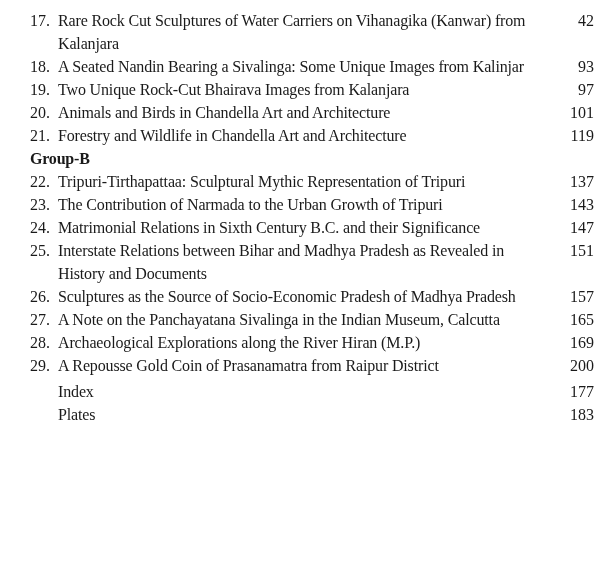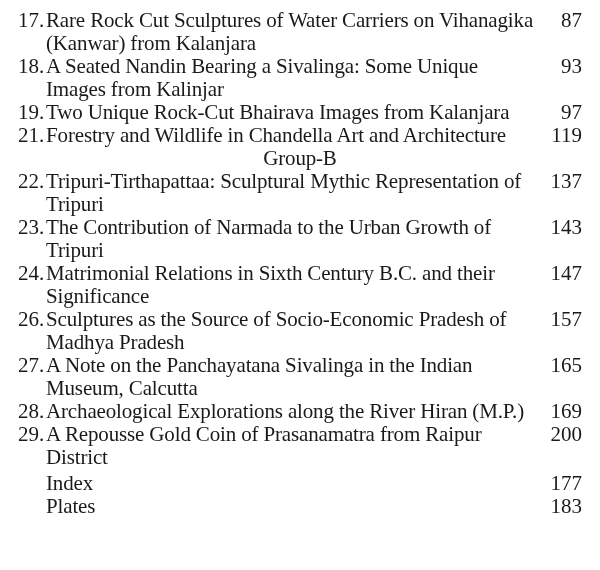--- a/index.html
+++ b/index.html
@@ -10,24 +10,24 @@
     body {
       width: 600px;
       height: 570px;
       overflow: hidden;
       position: relative;
       font-family: "Liberation Serif", "DejaVu Serif", serif;
       color: #1a1a1a;
     }
     .toc {
       position: absolute;
-      left: 18px;
+      left: 30px;
       top: 9px;
       width: 564px;
-      font-size: 21px;
+      font-size: 16px;
       line-height: 23px;
     }
     .entry {
       display: flex;
       align-items: flex-start;
       width: 100%;
     }
     .num {
       width: 28px;
       flex: 0 0 28px;
@@ -39,49 +39,53 @@
       letter-spacing: -0.15px;
     }
     .page {
       flex: 0 0 auto;
       text-align: right;
       min-width: 28px;
     }
     .title.italic {
     }
     .group-heading {
-      text-align: center;
-      font-weight: normal;
+      font-weight: bold;
       padding-left: 0;
       width: 100%;
       letter-spacing: -0.2px;
     }
     .spacer {
       height: 3px;
     }
   </style>
 </head>
 <body>
 
 <div class="toc">
 
   <div class="entry">
     <span class="num">17.</span>
     <span class="title">Rare Rock Cut Sculptures of Water Carriers on Vihanagika (Kanwar) from Kalanjara</span>
-    <span class="page">87</span>
+    <span class="page">42</span>
   </div>
   <div class="entry">
     <span class="num">18.</span>
     <span class="title">A Seated Nandin Bearing a Sivalinga: Some Unique Images from Kalinjar</span>
     <span class="page">93</span>
   </div>
   <div class="entry">
     <span class="num">19.</span>
     <span class="title">Two Unique Rock-Cut Bhairava Images from Kalanjara</span>
     <span class="page">97</span>
+  </div>
+  <div class="entry">
+    <span class="num">20.</span>
+    <span class="title">Animals and Birds in Chandella Art and Architecture</span>
+    <span class="page">101</span>
   </div>
   <div class="entry">
     <span class="num">21.</span>
     <span class="title">Forestry and Wildlife in Chandella Art and Architecture</span>
     <span class="page">119</span>
   </div>
 
   <div class="group-heading">Group-B</div>
 
   <div class="entry">
@@ -91,20 +95,25 @@
   </div>
   <div class="entry">
     <span class="num">23.</span>
     <span class="title">The Contribution of Narmada to the Urban Growth of Tripuri</span>
     <span class="page">143</span>
   </div>
   <div class="entry">
     <span class="num">24.</span>
     <span class="title">Matrimonial Relations in Sixth Century B.C. and their Significance</span>
     <span class="page">147</span>
+  </div>
+  <div class="entry">
+    <span class="num">25.</span>
+    <span class="title">Interstate Relations between Bihar and Madhya Pradesh as Revealed in History and Documents</span>
+    <span class="page">151</span>
   </div>
   <div class="entry">
     <span class="num">26.</span>
     <span class="title">Sculptures as the Source of Socio-Economic Pradesh of Madhya Pradesh</span>
     <span class="page">157</span>
   </div>
   <div class="entry">
     <span class="num">27.</span>
     <span class="title">A Note on the Panchayatana Sivalinga in the Indian Museum, Calcutta</span>
     <span class="page">165</span>

